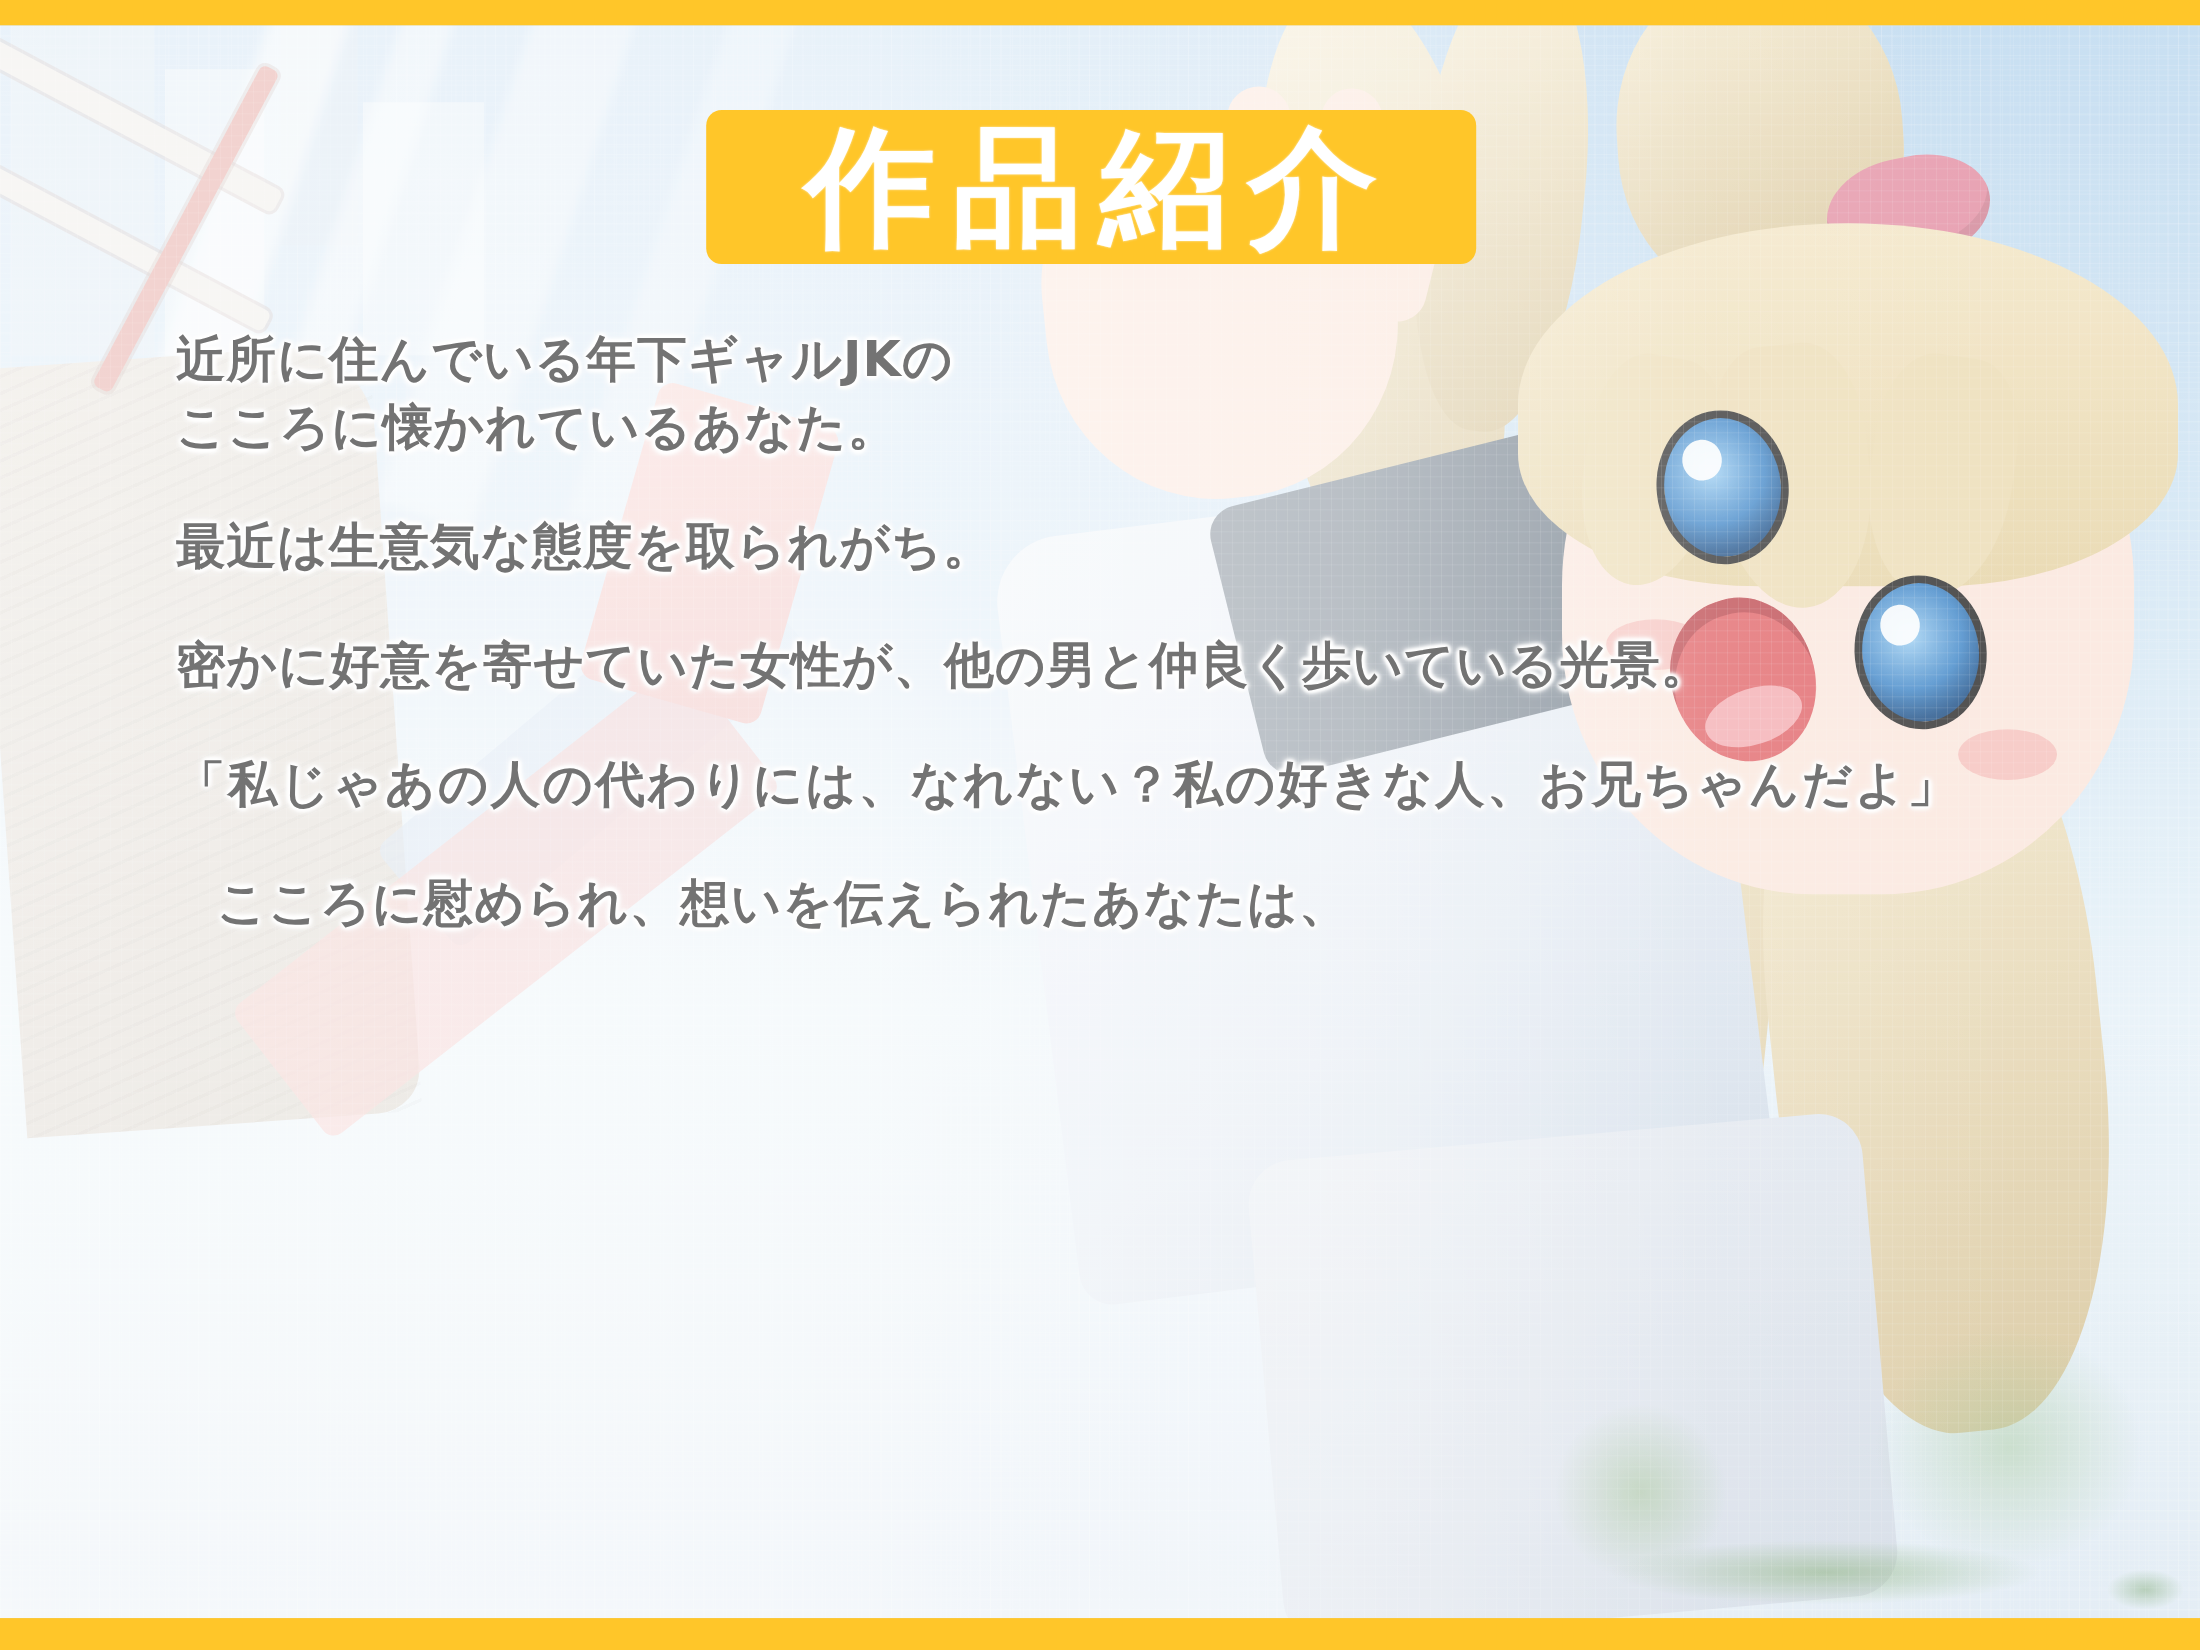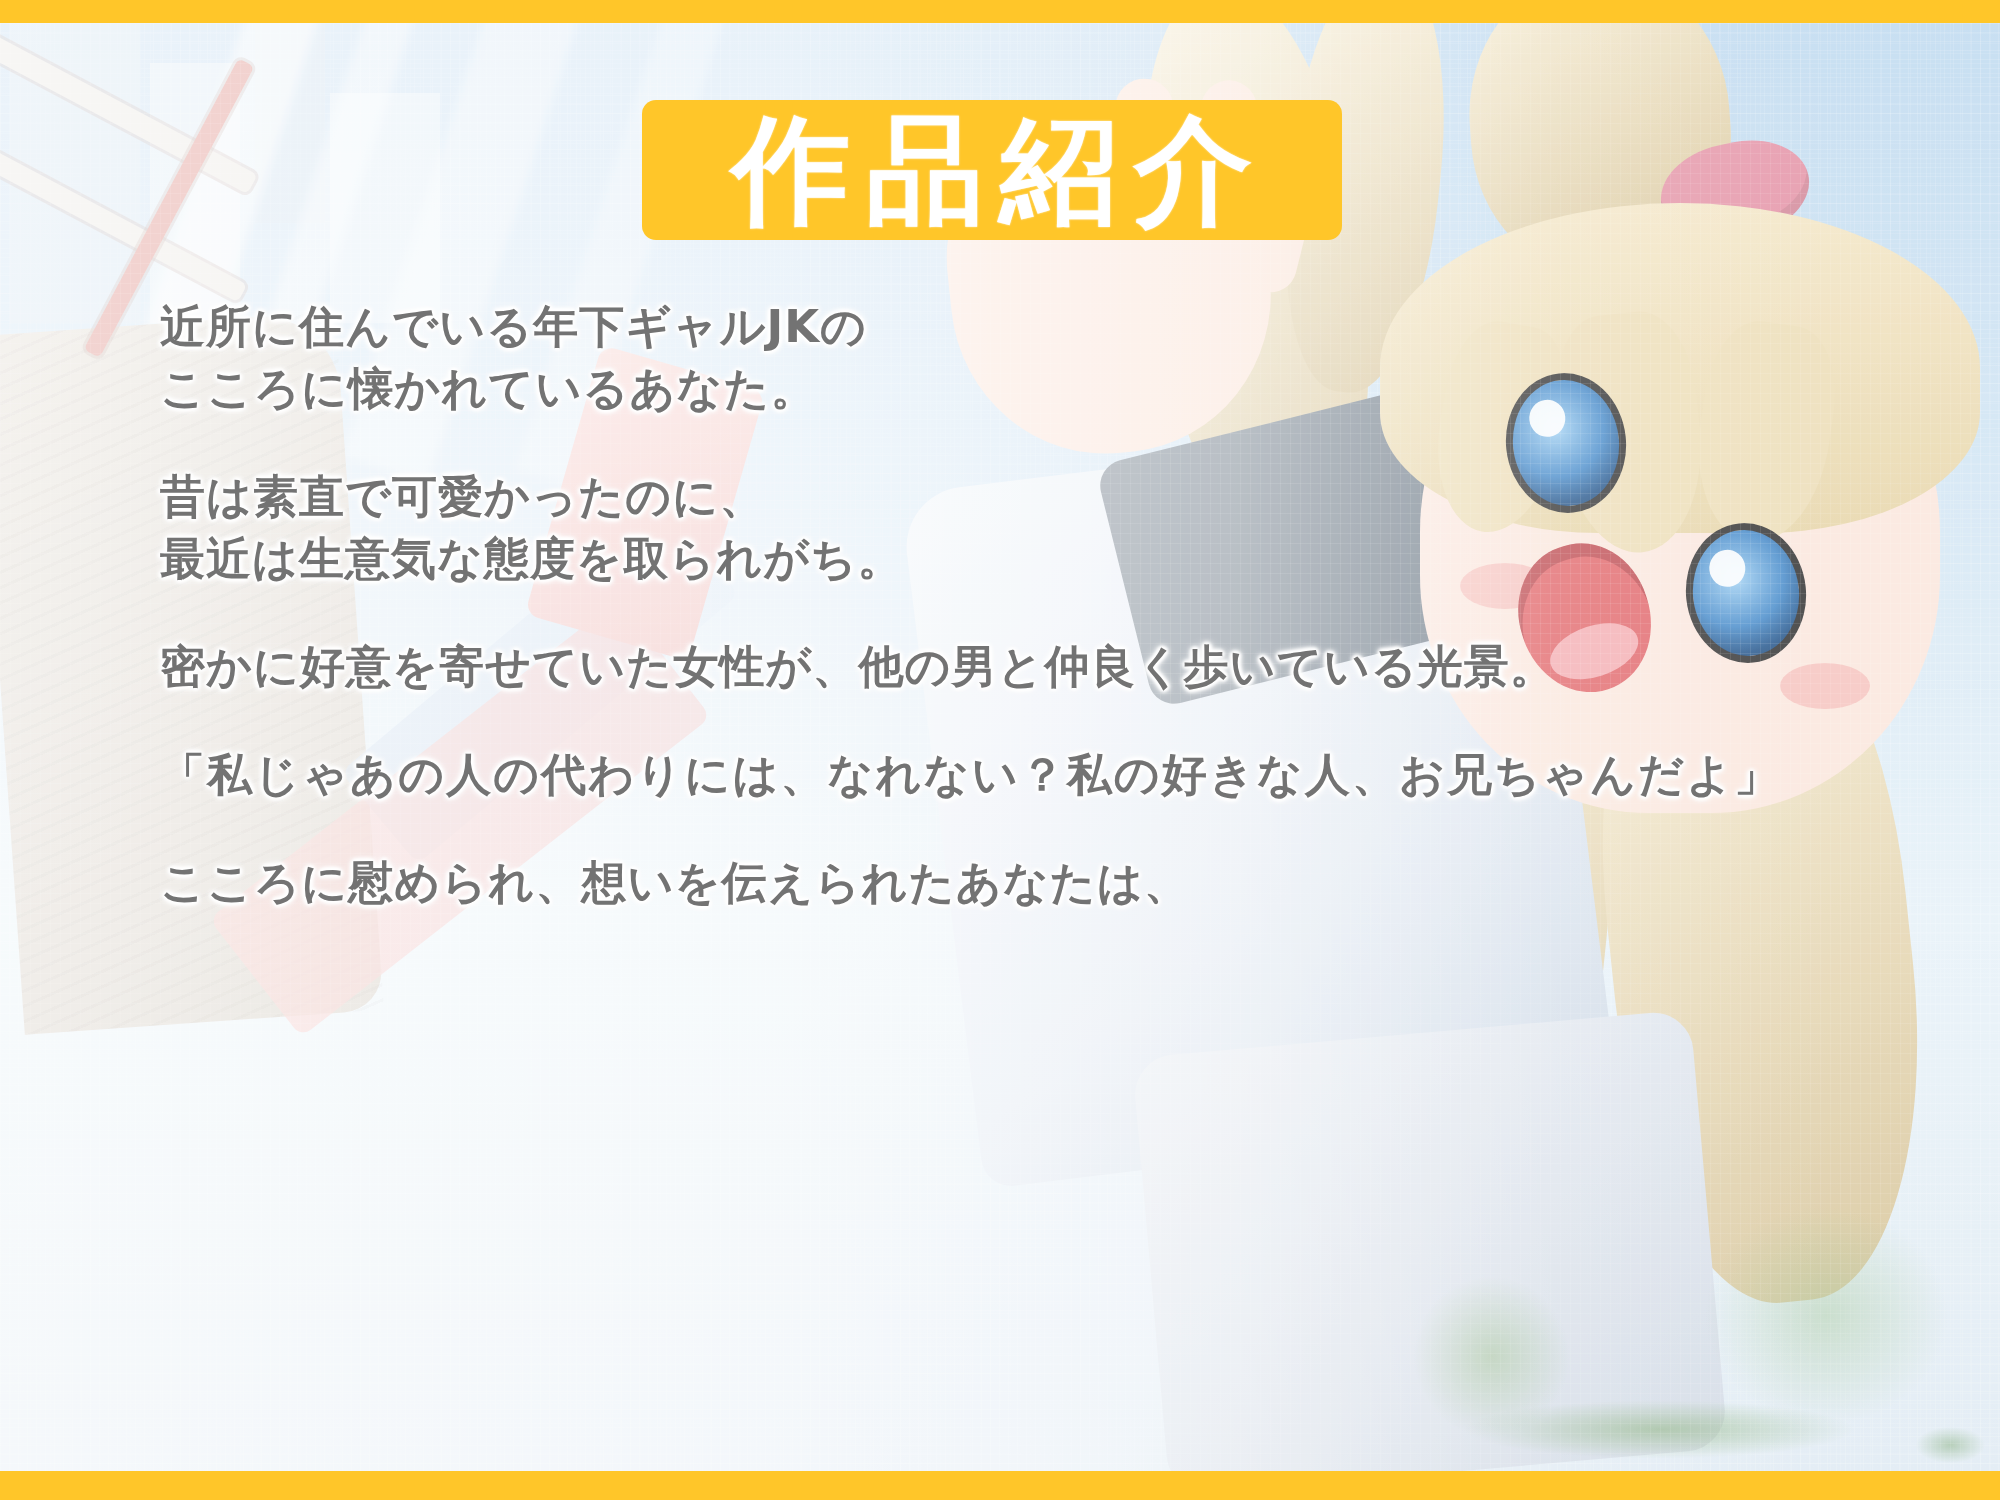--- a/index.html
+++ b/index.html
@@ -178,21 +178,21 @@
     letter-spacing:16px;
     text-indent:16px;
     white-space:nowrap;
     text-shadow:0 0 2px rgba(255,255,255,.8);
   }
 
   .body-copy{
     position:absolute;left:160px;top:296px;width:1740px;
   }
   .para{margin:0 0 46px 0;}
-  .para:last-child{margin-bottom:0;}
+  .para:last-child{margin-bottom:0;margin-left:37px;}
   .line{
     color:#737373;
     font-family:"DejaVu Sans","Liberation Sans",sans-serif;
     font-weight:700;
     font-size:45px;
     line-height:62px;
     white-space:nowrap;
     letter-spacing:1px;
     text-shadow:
       2px 0 3px #ffffff, -2px 0 3px #ffffff, 0 2px 3px #ffffff, 0 -2px 3px #ffffff,
@@ -279,21 +279,20 @@
     </div>
 
     <div class="body-copy">
 
       <div class="para">
         <div class="line">近所に住んでいる年下ギャルJKの</div>
         <div class="line">こころに懐かれているあなた。</div>
       </div>
 
       <div class="para">
-        <div class="line">昔は素直で可愛かったのに、</div>
         <div class="line">最近は生意気な態度を取られがち。</div>
       </div>
 
 
       <div class="para">
         <div class="line">密かに好意を寄せていた女性が、他の男と仲良く歩いている光景。</div>
       </div>
 
       <div class="para quote">
         <div class="line">「私じゃあの人の代わりには、なれない？私の好きな人、お兄ちゃんだよ」</div>

